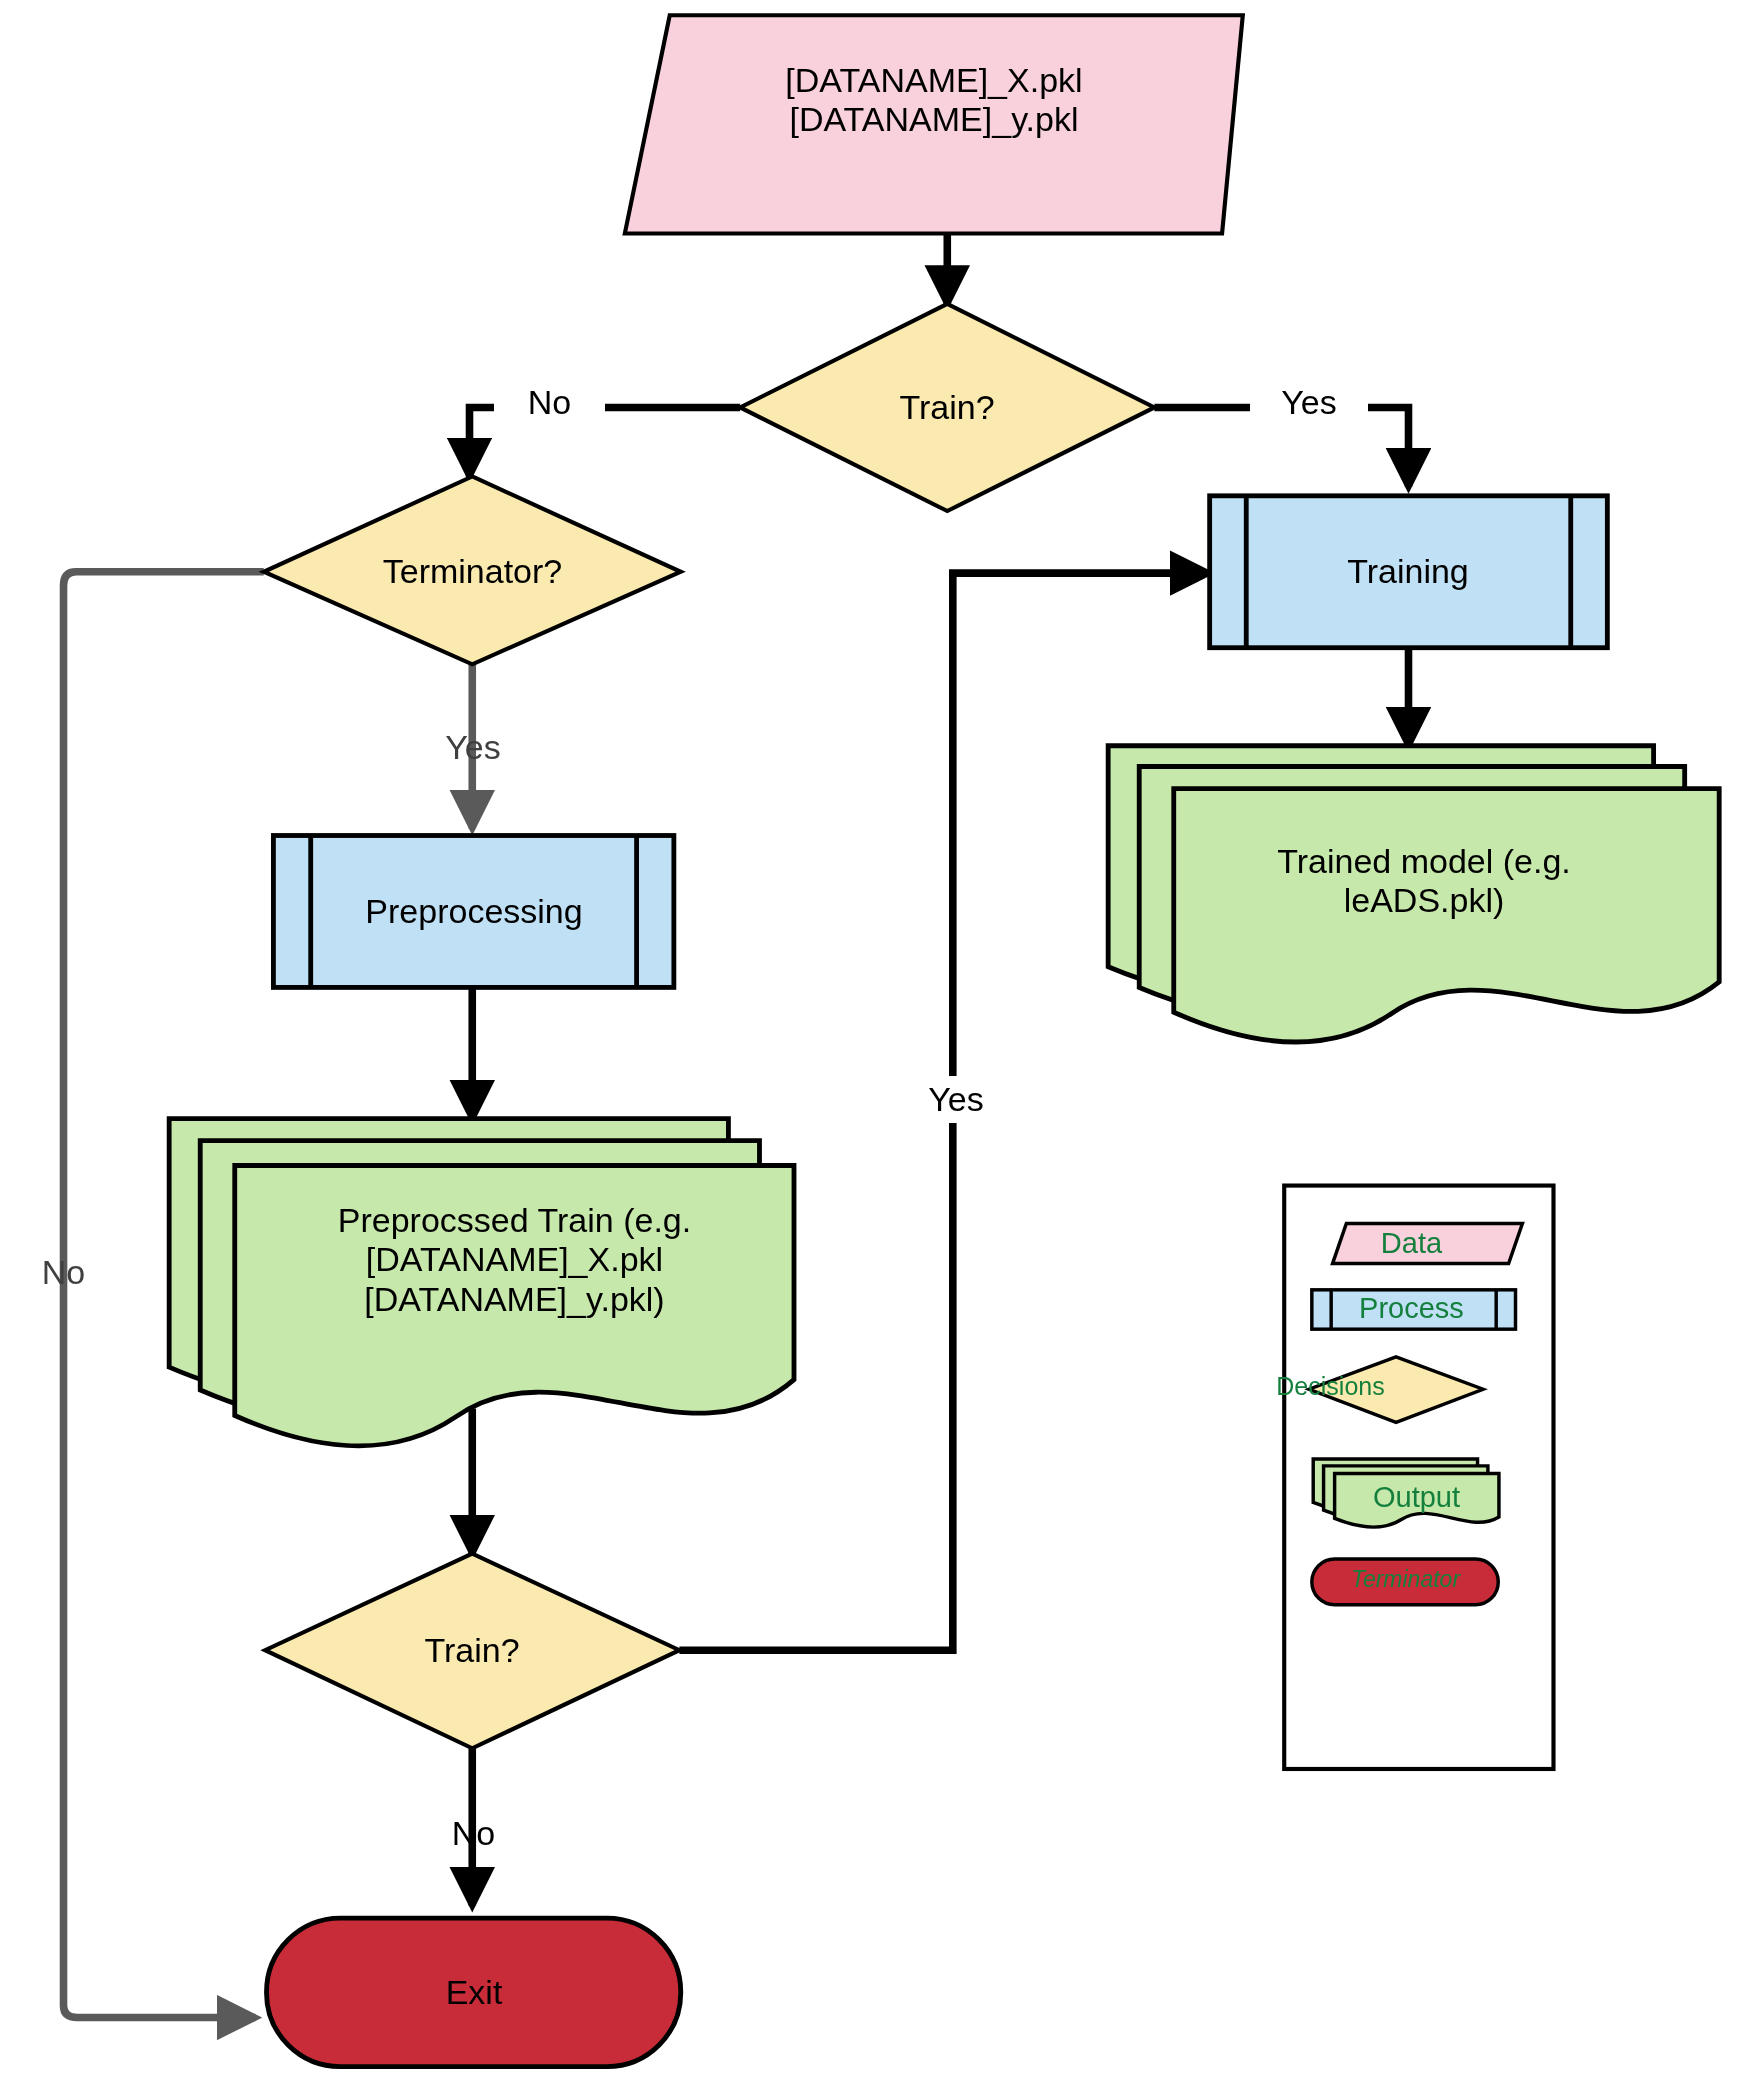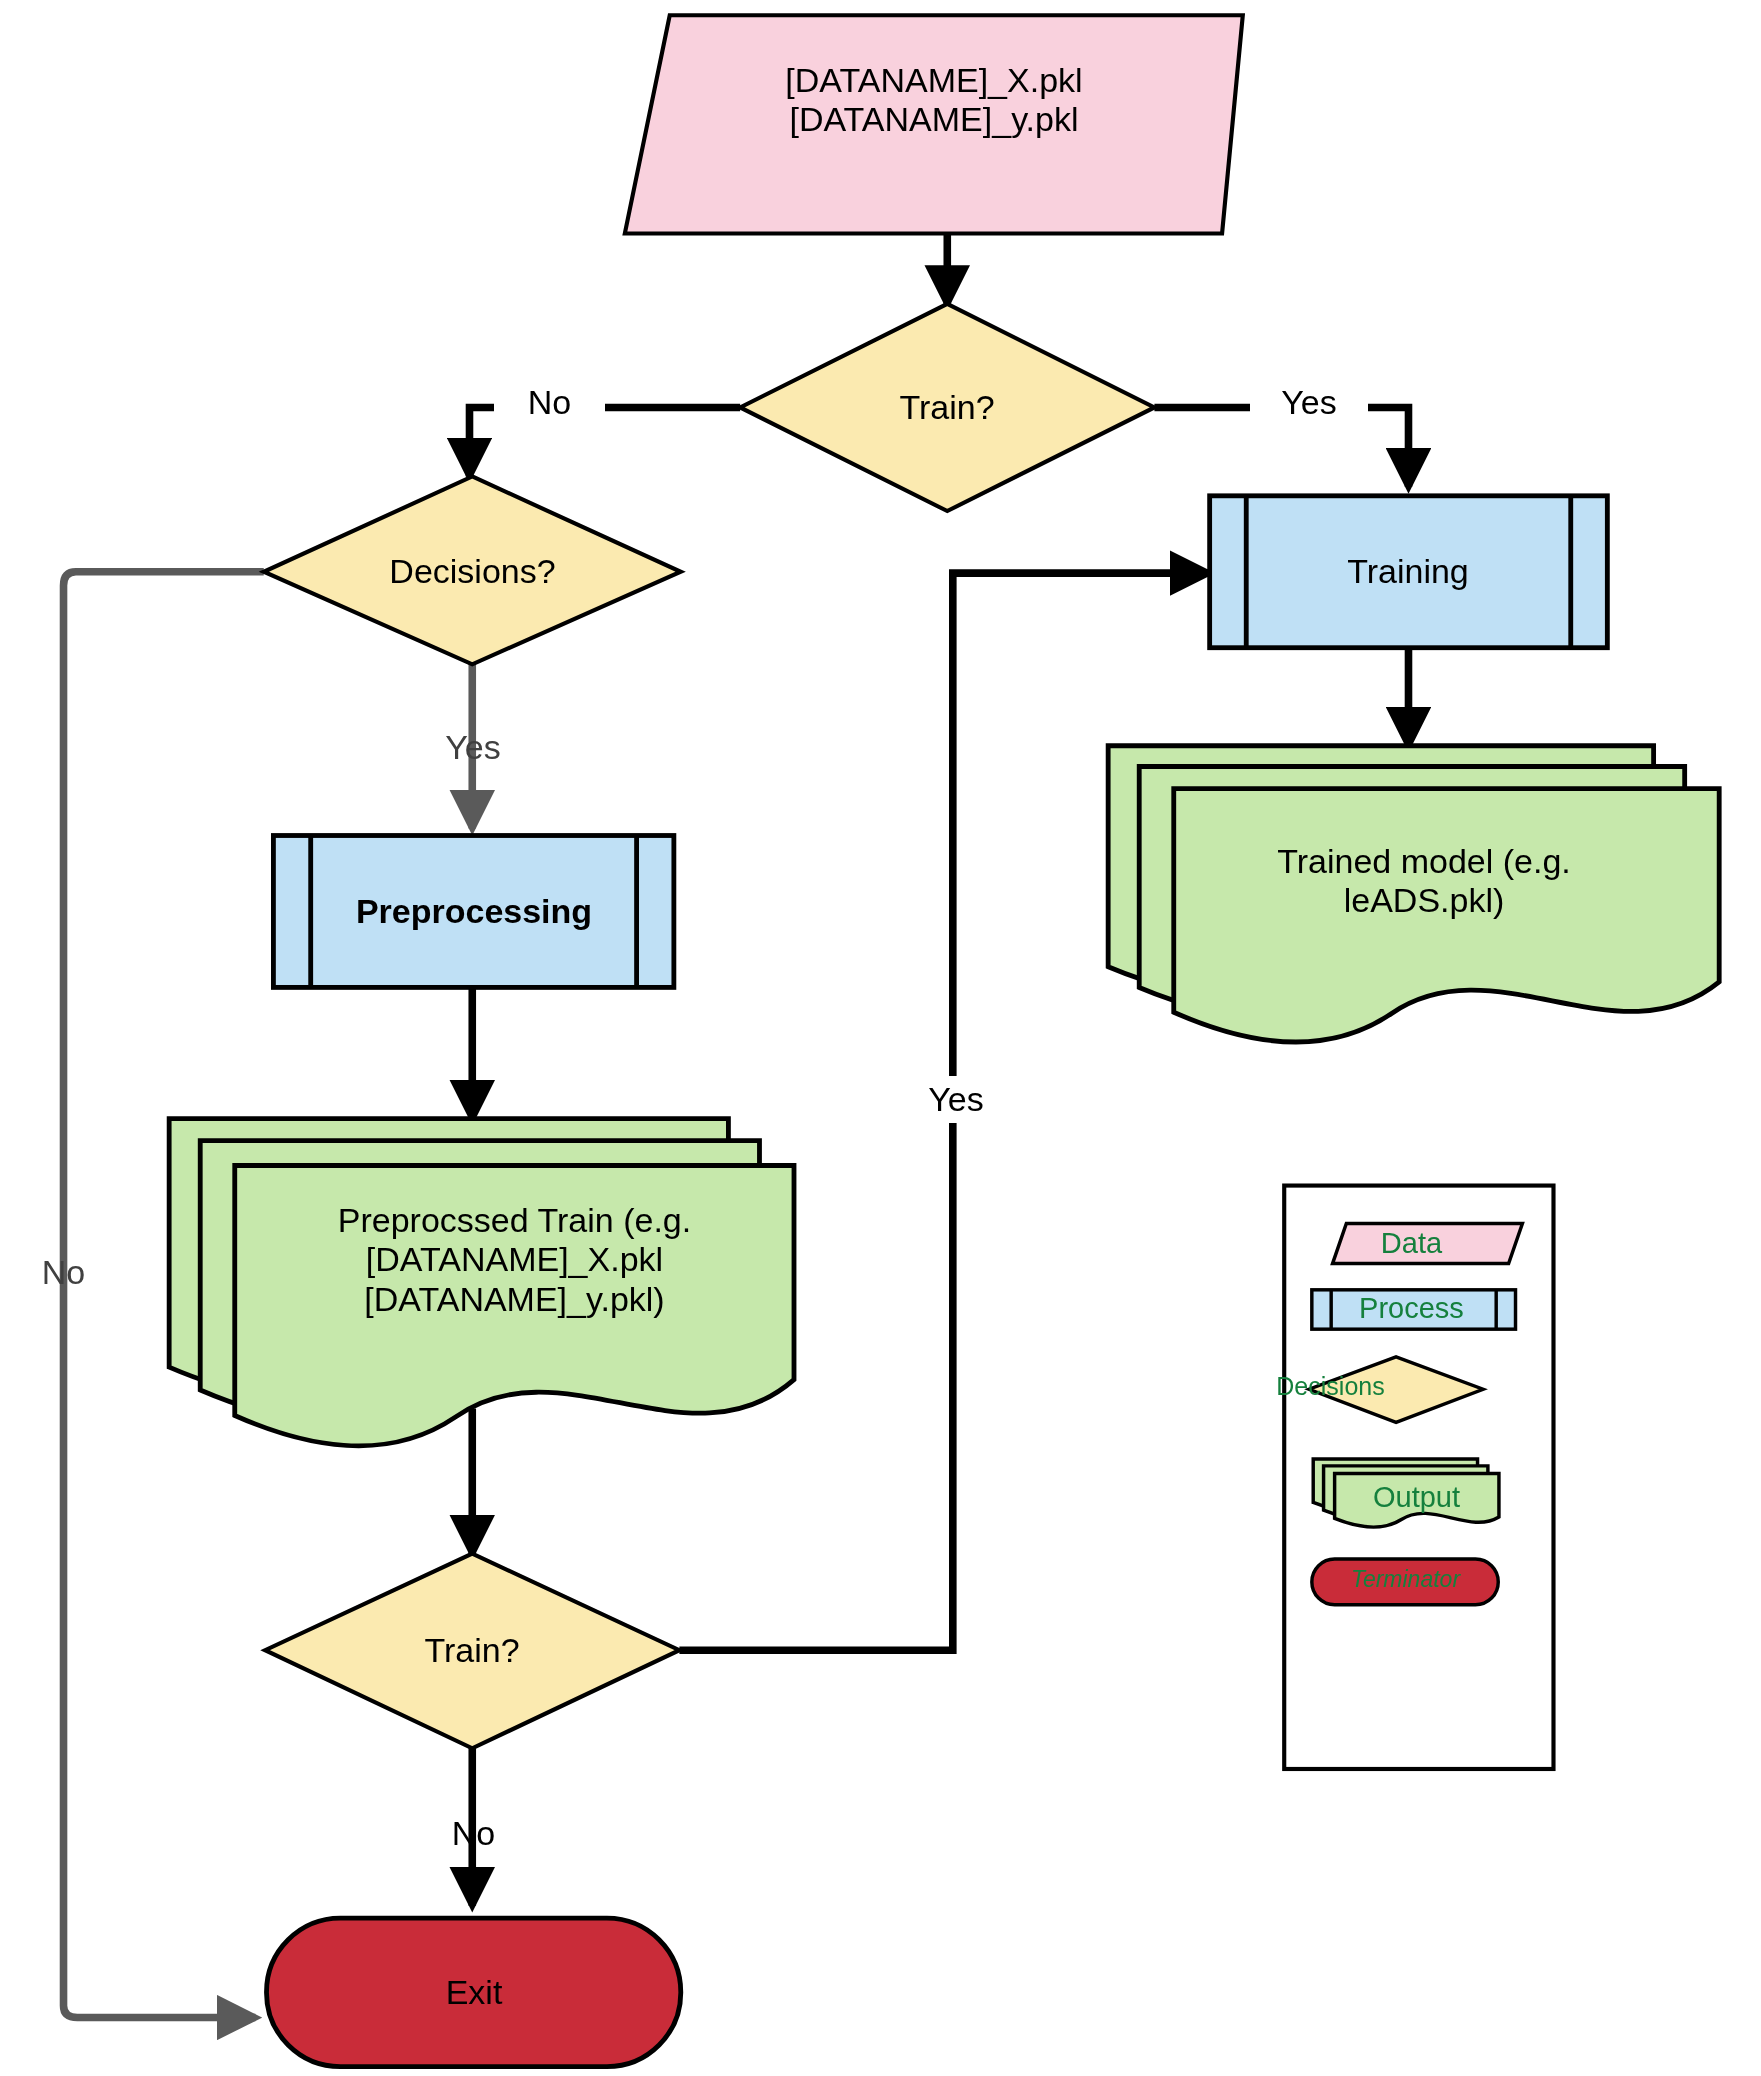--- a/index.html
+++ b/index.html
@@ -160,25 +160,25 @@
 
       <rect x="1900" y="2258" width="270" height="66" rx="33" ry="33" fill="#c92c39" stroke="#000000" stroke-width="5"></rect>
     </g>
   </svg>
 
   <div class="node-text" style="left:625px; top:61px; width:618px; font-size:34px;">[DATANAME]_X.pkl
 [DATANAME]_y.pkl</div>
 
   <div class="node-text" style="left:809px; top:388px; width:276px; font-size:34px;">Train?</div>
 
-  <div class="node-text" style="left:300px; top:552px; width:345px; font-size:34px;">Decisions?</div>
+  <div class="node-text" style="left:300px; top:552px; width:345px; font-size:34px;">Terminator?</div>
 
   <div class="node-text" style="left:1270px; top:552px; width:276px; font-size:34px;">Training</div>
 
-  <div class="node-text" style="left:322px; top:892px; width:304px; font-size:34px;font-weight:bold;">Preprocessing</div>
+  <div class="node-text" style="left:322px; top:892px; width:304px; font-size:34px;">Preprocessing</div>
 
   <div class="node-text" style="left:1155px; top:842px; width:538px; font-size:34px;">Trained model (e.g.
 leADS.pkl)</div>
 
   <div class="node-text" style="left:242px; top:1201px; width:545px; font-size:34px;">Preprocssed Train (e.g.
 [DATANAME]_X.pkl
 [DATANAME]_y.pkl)</div>
 
   <div class="node-text" style="left:334px; top:1631px; width:276px; font-size:34px;">Train?</div>
 

